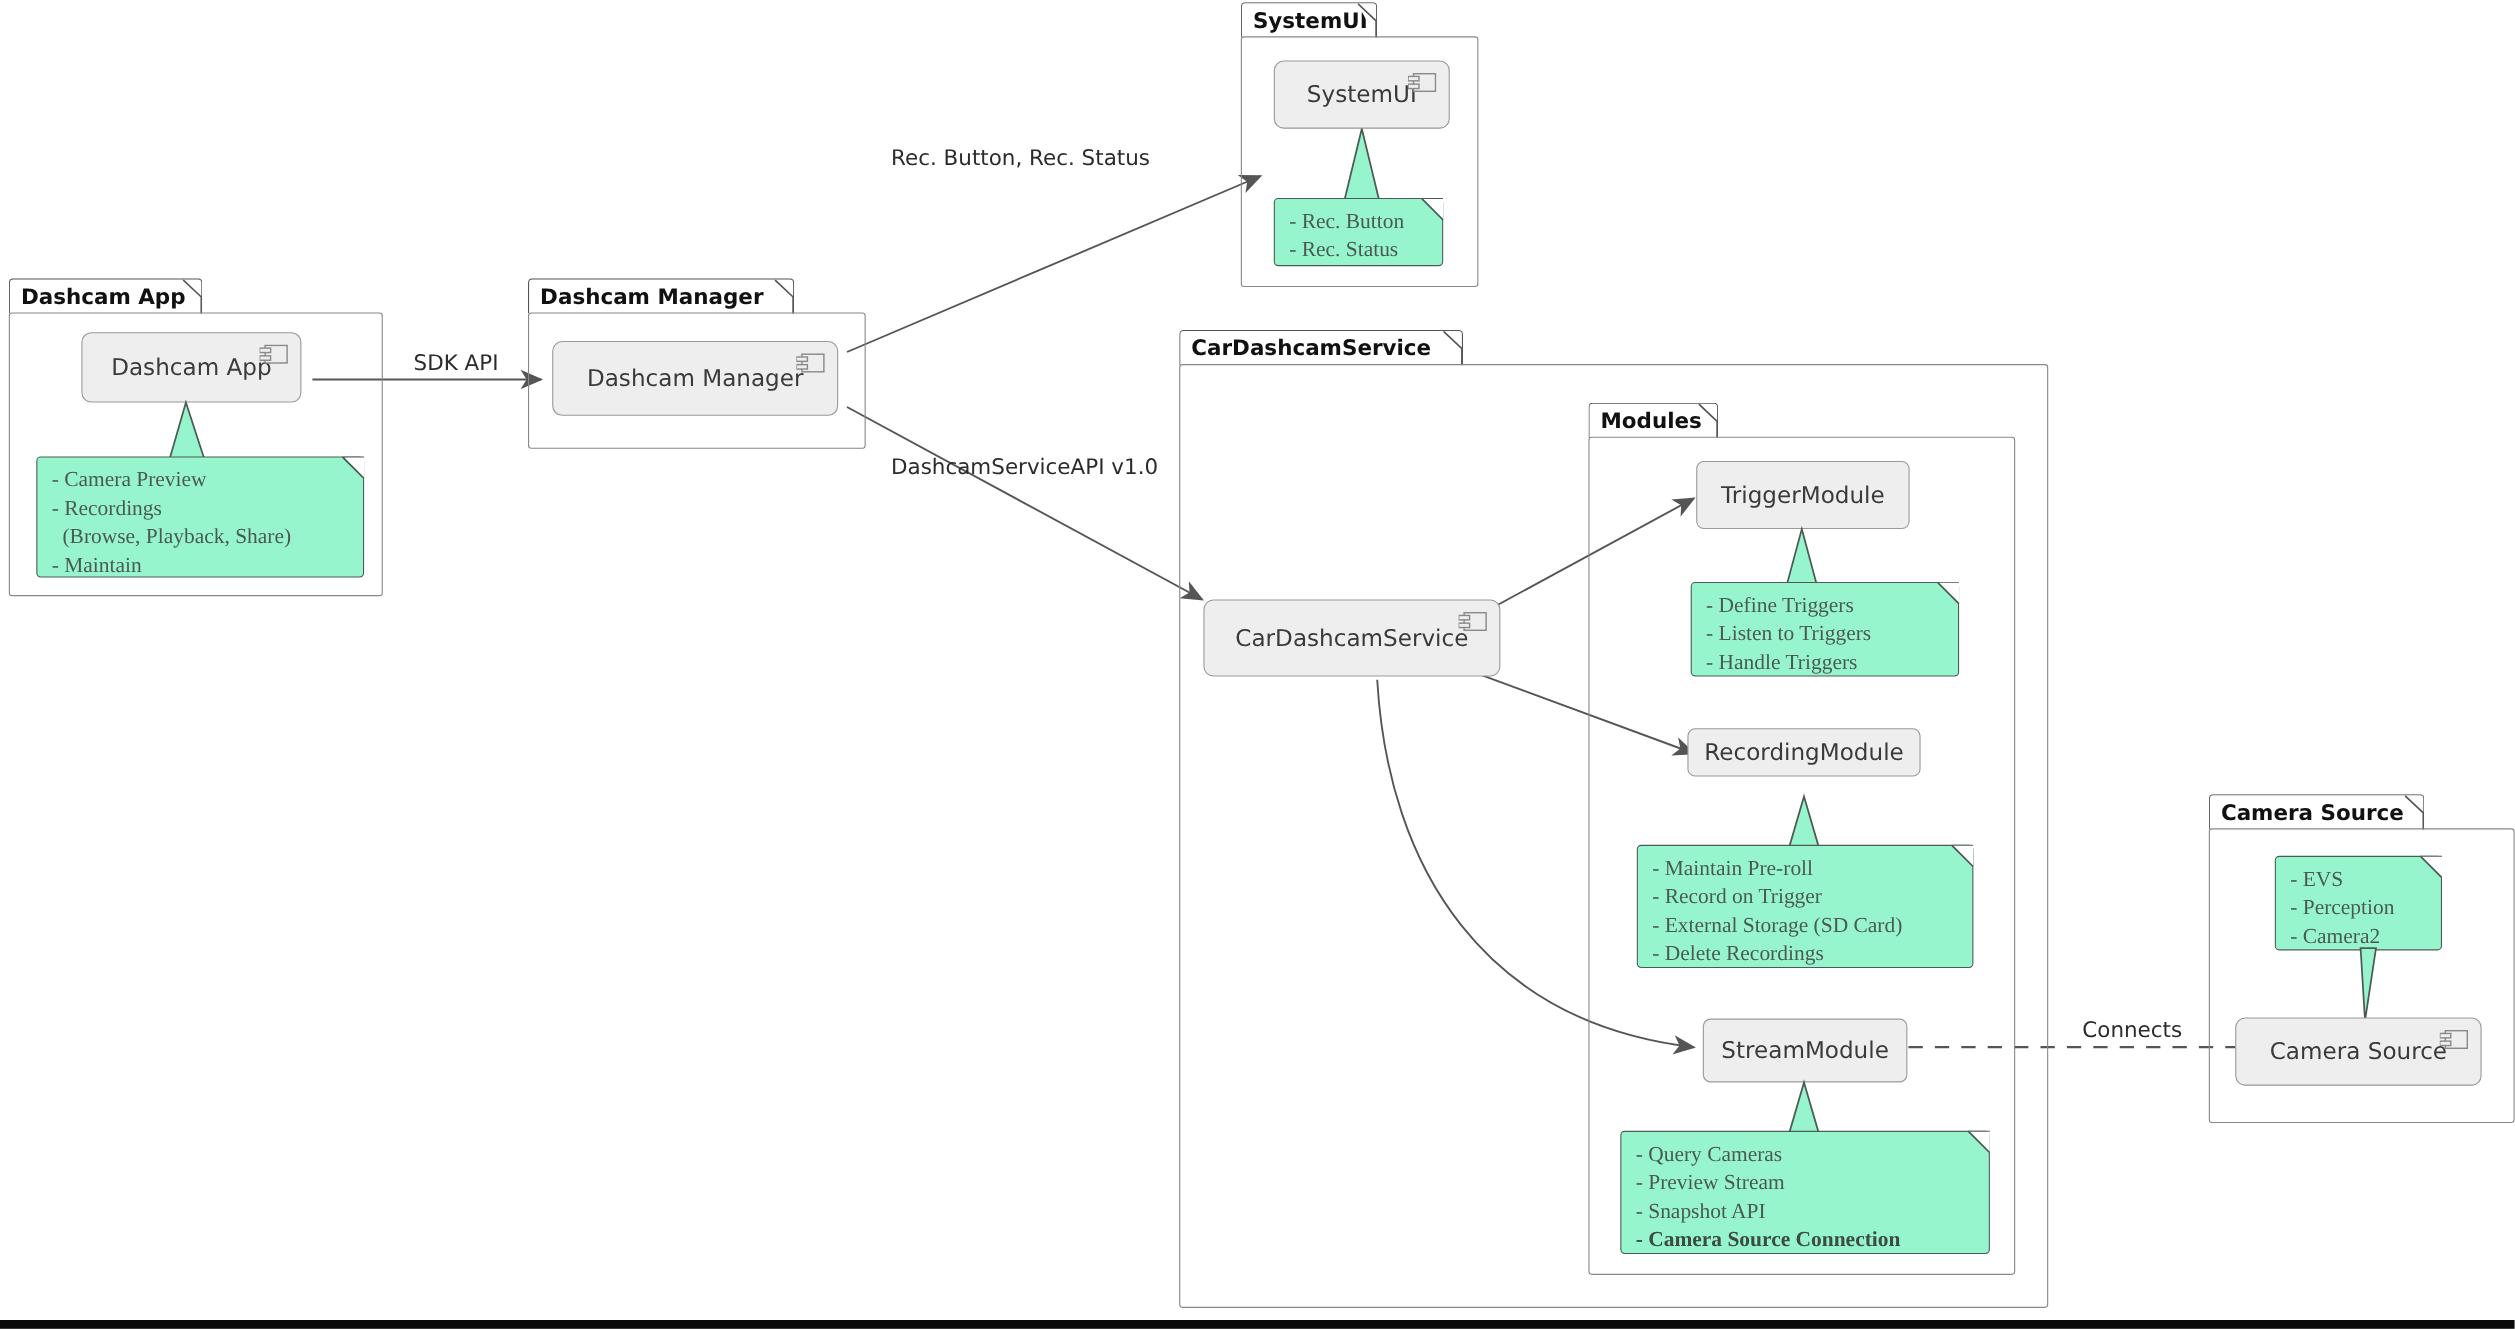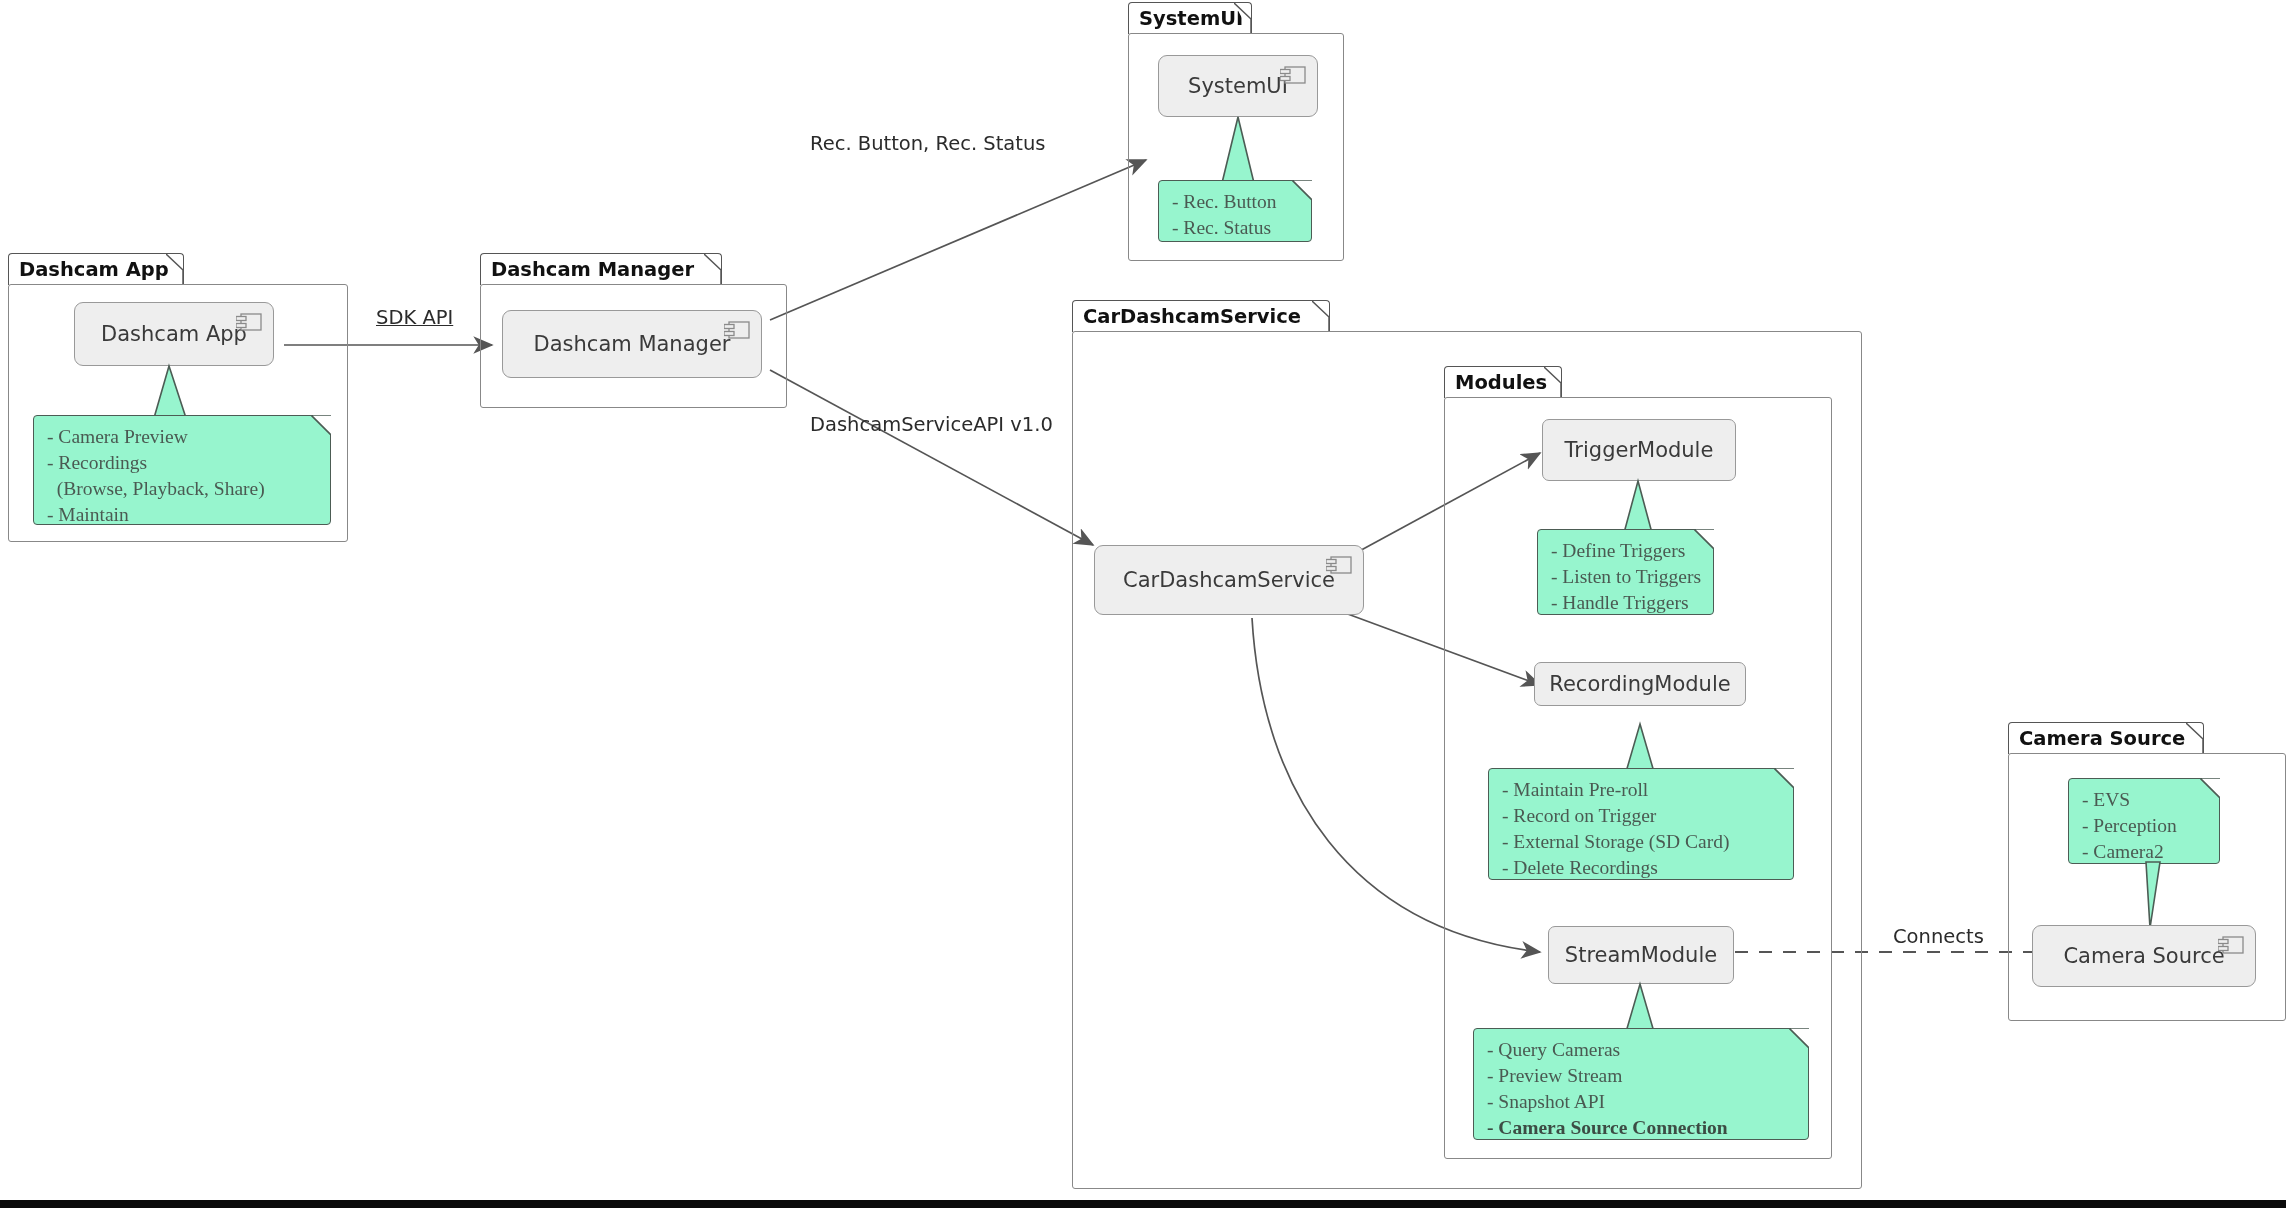--- a/index.html
+++ b/index.html
@@ -284,21 +284,21 @@
     </span>
   </div>
   <div class="pkg" style="left:1444px; top:397px; width:388px; height:762px;"></div>
 
   <div class="component" style="left:1542px; top:419px; width:194px; height:62px; border-radius:7px;">
     <span class="clabel">TriggerModule</span>
   </div>
   <svg class="layer" viewBox="0 0 2286 1208">
     <path d="M1638,481 L1652,533 L1624,533 Z" fill="#97f5ce" stroke="#4c5c54" stroke-width="1.6"></path>
   </svg>
-  <div class="note" style="left:1537px; top:529px; width:177px; height:86px;">
+  <div class="note" style="left:1537px; top:529px; width:244px; height:86px;">
     <span class="fold">
       <svg width="20" height="20" viewBox="0 0 20 20">
         <path d="M0,0 L20,20 L20,0 Z" fill="#ffffff" stroke="none"></path>
         <path d="M0,0 L20,20 M0,0 L20,0" fill="none" stroke="#4c5c54" stroke-width="1.6"></path>
       </svg>
     </span>
     <div class="note-line">- Define Triggers</div>
     <div class="note-line">- Listen to Triggers</div>
     <div class="note-line">- Handle Triggers</div>
   </div>
@@ -371,21 +371,21 @@
     <span class="clabel">Camera Source</span>
     <span class="comp-icon">
       <svg width="26" height="18" viewBox="0 0 26 18">
         <rect x="5" y="1" width="20" height="16" fill="#eeeeee" stroke="#8a8a8a" stroke-width="1.3"></rect>
         <rect x="0" y="3.5" width="10" height="4" fill="#eeeeee" stroke="#8a8a8a" stroke-width="1.3"></rect>
         <rect x="0" y="10.5" width="10" height="4" fill="#eeeeee" stroke="#8a8a8a" stroke-width="1.3"></rect>
       </svg>
     </span>
   </div>
 
-  <div class="edge-label" style="left:376px; top:306px;text-decoration:underline;">SDK API</div>
+  <div class="edge-label" style="left:376px; top:318px;">SDK API</div>
 
   <div class="edge-label" style="left:810px; top:132px;">Rec. Button, Rec. Status</div>
 
   <div class="edge-label" style="left:810px; top:382px;margin-top:31px;">DashcamServiceAPI v1.0</div>
 
   <div class="edge-label" style="left:1887px; top:925px; background:#ffffff; padding:0 6px;">Connects</div>
 
   <div id="bottom-bar"></div>
 </div>
 

